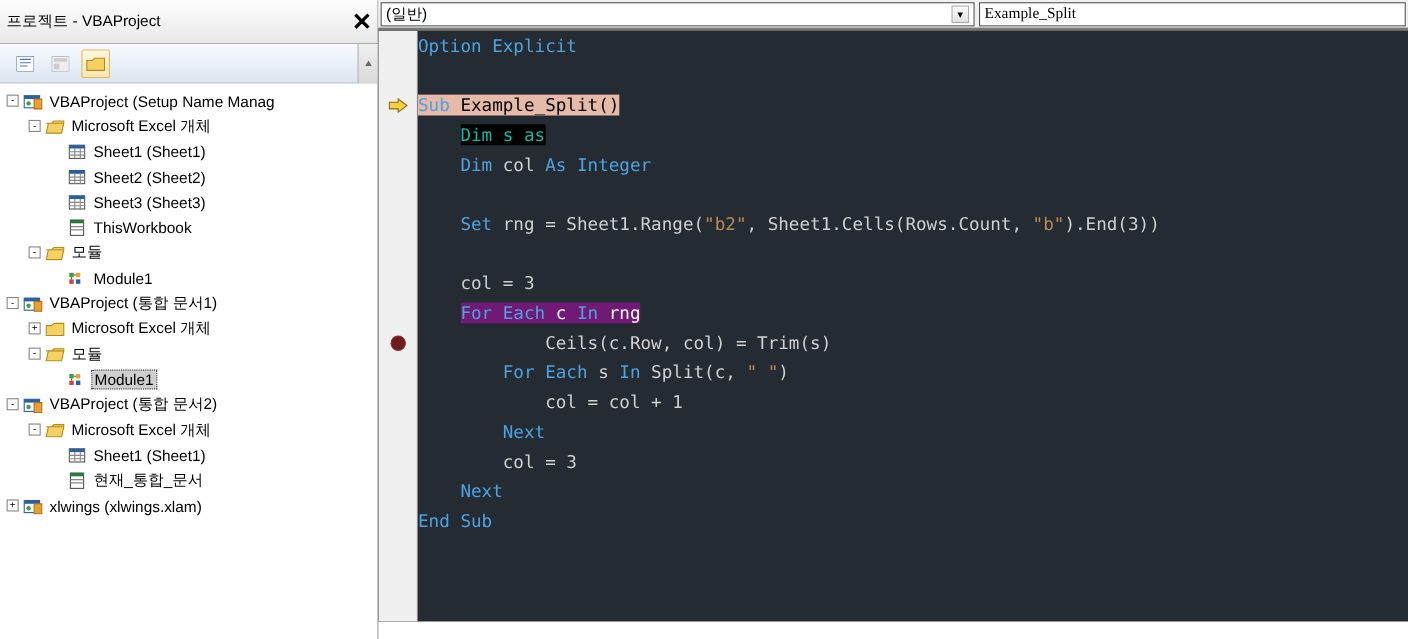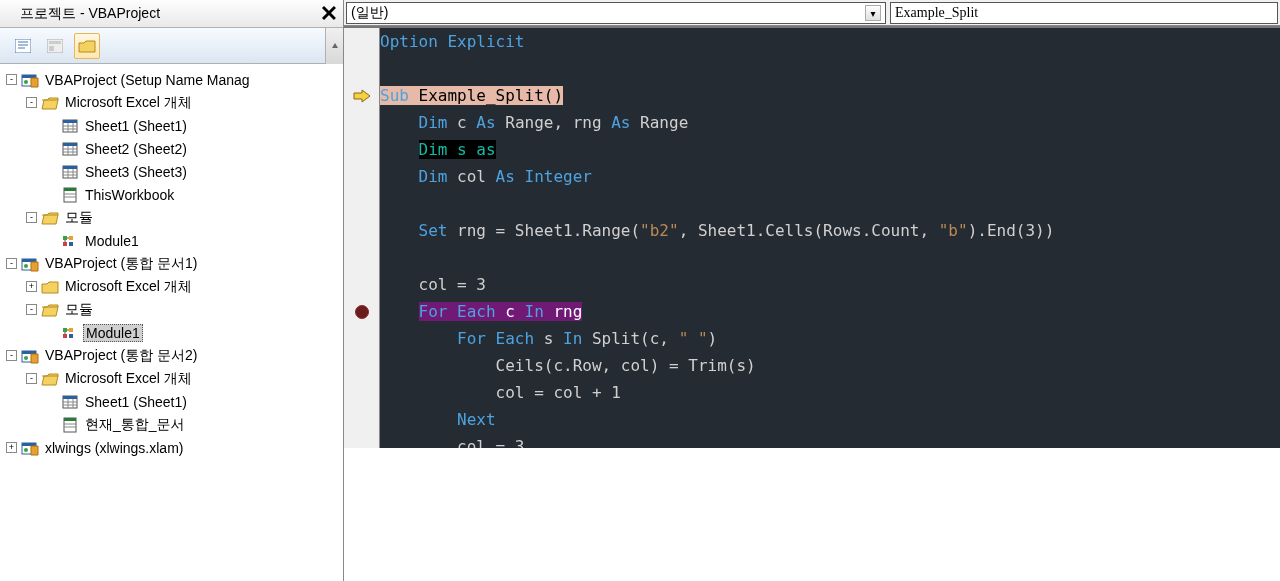--- a/index.html
+++ b/index.html
@@ -14,26 +14,26 @@
   }
   
   .left-panel {
     width: 344px;
     height: 581px;
     display: flex;
     flex-direction: column;
     border-right: 1px solid #888;
   }
   .project-header {
-    height: 28px;
+    height: 40px;
     background: linear-gradient(#fdfdfd, #e9e9e9);
     border-bottom: 1px solid #b0b0b0;
     display: flex;
     align-items: center;
-    padding-left: 20px;
+    padding-left: 6px;
     font-size: 14px;
   }
   .project-header .title { flex: 1; }
   .project-header .close-btn {
     width: 28px; height: 28px;
     display: flex; align-items: center; justify-content: center;
     font-size: 22px; font-weight: bold;
     cursor: pointer;
   }
   .toolbar {
@@ -89,21 +89,21 @@
   .tree-row .label { padding: 0 2px; }
   .tree-row.selected .label { background: #d0d0d0; border: 1px dotted #555; }
   .icon { width: 18px; height: 18px; margin-right: 4px; flex-shrink: 0; display:flex; align-items:center; justify-content:center; }
   
 
   
   .right-panel {
     flex: 1;
     display: flex;
     flex-direction: column;
-    height: 448px;
+    height: 565px;
   }
   .combo-row {
     height: 26px;
     background: #f0f0f0;
     display: flex;
     border-bottom: 1px solid #888;
   }
   .combo {
     background: #fff;
     border: 1px solid #555;
@@ -445,30 +445,29 @@
         <div class="marker-row"></div>
         <div class="marker-row"></div>
         <div class="marker-row"></div>
         <div class="marker-row"></div>
         <div class="marker-row"></div>
       </div>
     <div class="code-lines" id="code-lines">
         <div class="line"><span class="kw">Option Explicit</span></div>
         <div class="line"></div>
         <div class="line hilite-sub"><span class="hl"><span class="kw">Sub</span> Example_Split()</span></div>
-        <div class="line">    <span class="kw">Dim</span> c <span class="kw">As</span> Range, rng <span class="kw">As</span> Range</div>
         <div class="line hilite-err">    <span class="hl">Dim s as</span></div>
         <div class="line">    <span class="kw">Dim</span> col <span class="kw">As Integer</span></div>
         <div class="line"></div>
         <div class="line">    <span class="kw">Set</span> rng = Sheet1.Range(<span class="str">"b2"</span>, Sheet1.Cells(Rows.Count, <span class="str">"b"</span>).End(3))</div>
         <div class="line"></div>
         <div class="line">    col = 3</div>
         <div class="line hilite-brk">    <span class="hl"><span class="kw">For Each</span> c <span class="kw">In</span> rng</span></div>
+        <div class="line">            Ceils(c.Row, col) = Trim(s)</div>
         <div class="line">        <span class="kw">For Each</span> s <span class="kw">In</span> Split(c, <span class="str">" "</span>)</div>
-        <div class="line">            Ceils(c.Row, col) = Trim(s)</div>
         <div class="line">            col = col + 1</div>
         <div class="line">        <span class="kw">Next</span></div>
         <div class="line">        col = 3</div>
         <div class="line">    <span class="kw">Next</span></div>
         <div class="line"><span class="kw">End Sub</span></div>
       </div>
   </div>
 </div>
 
 </body></html>

